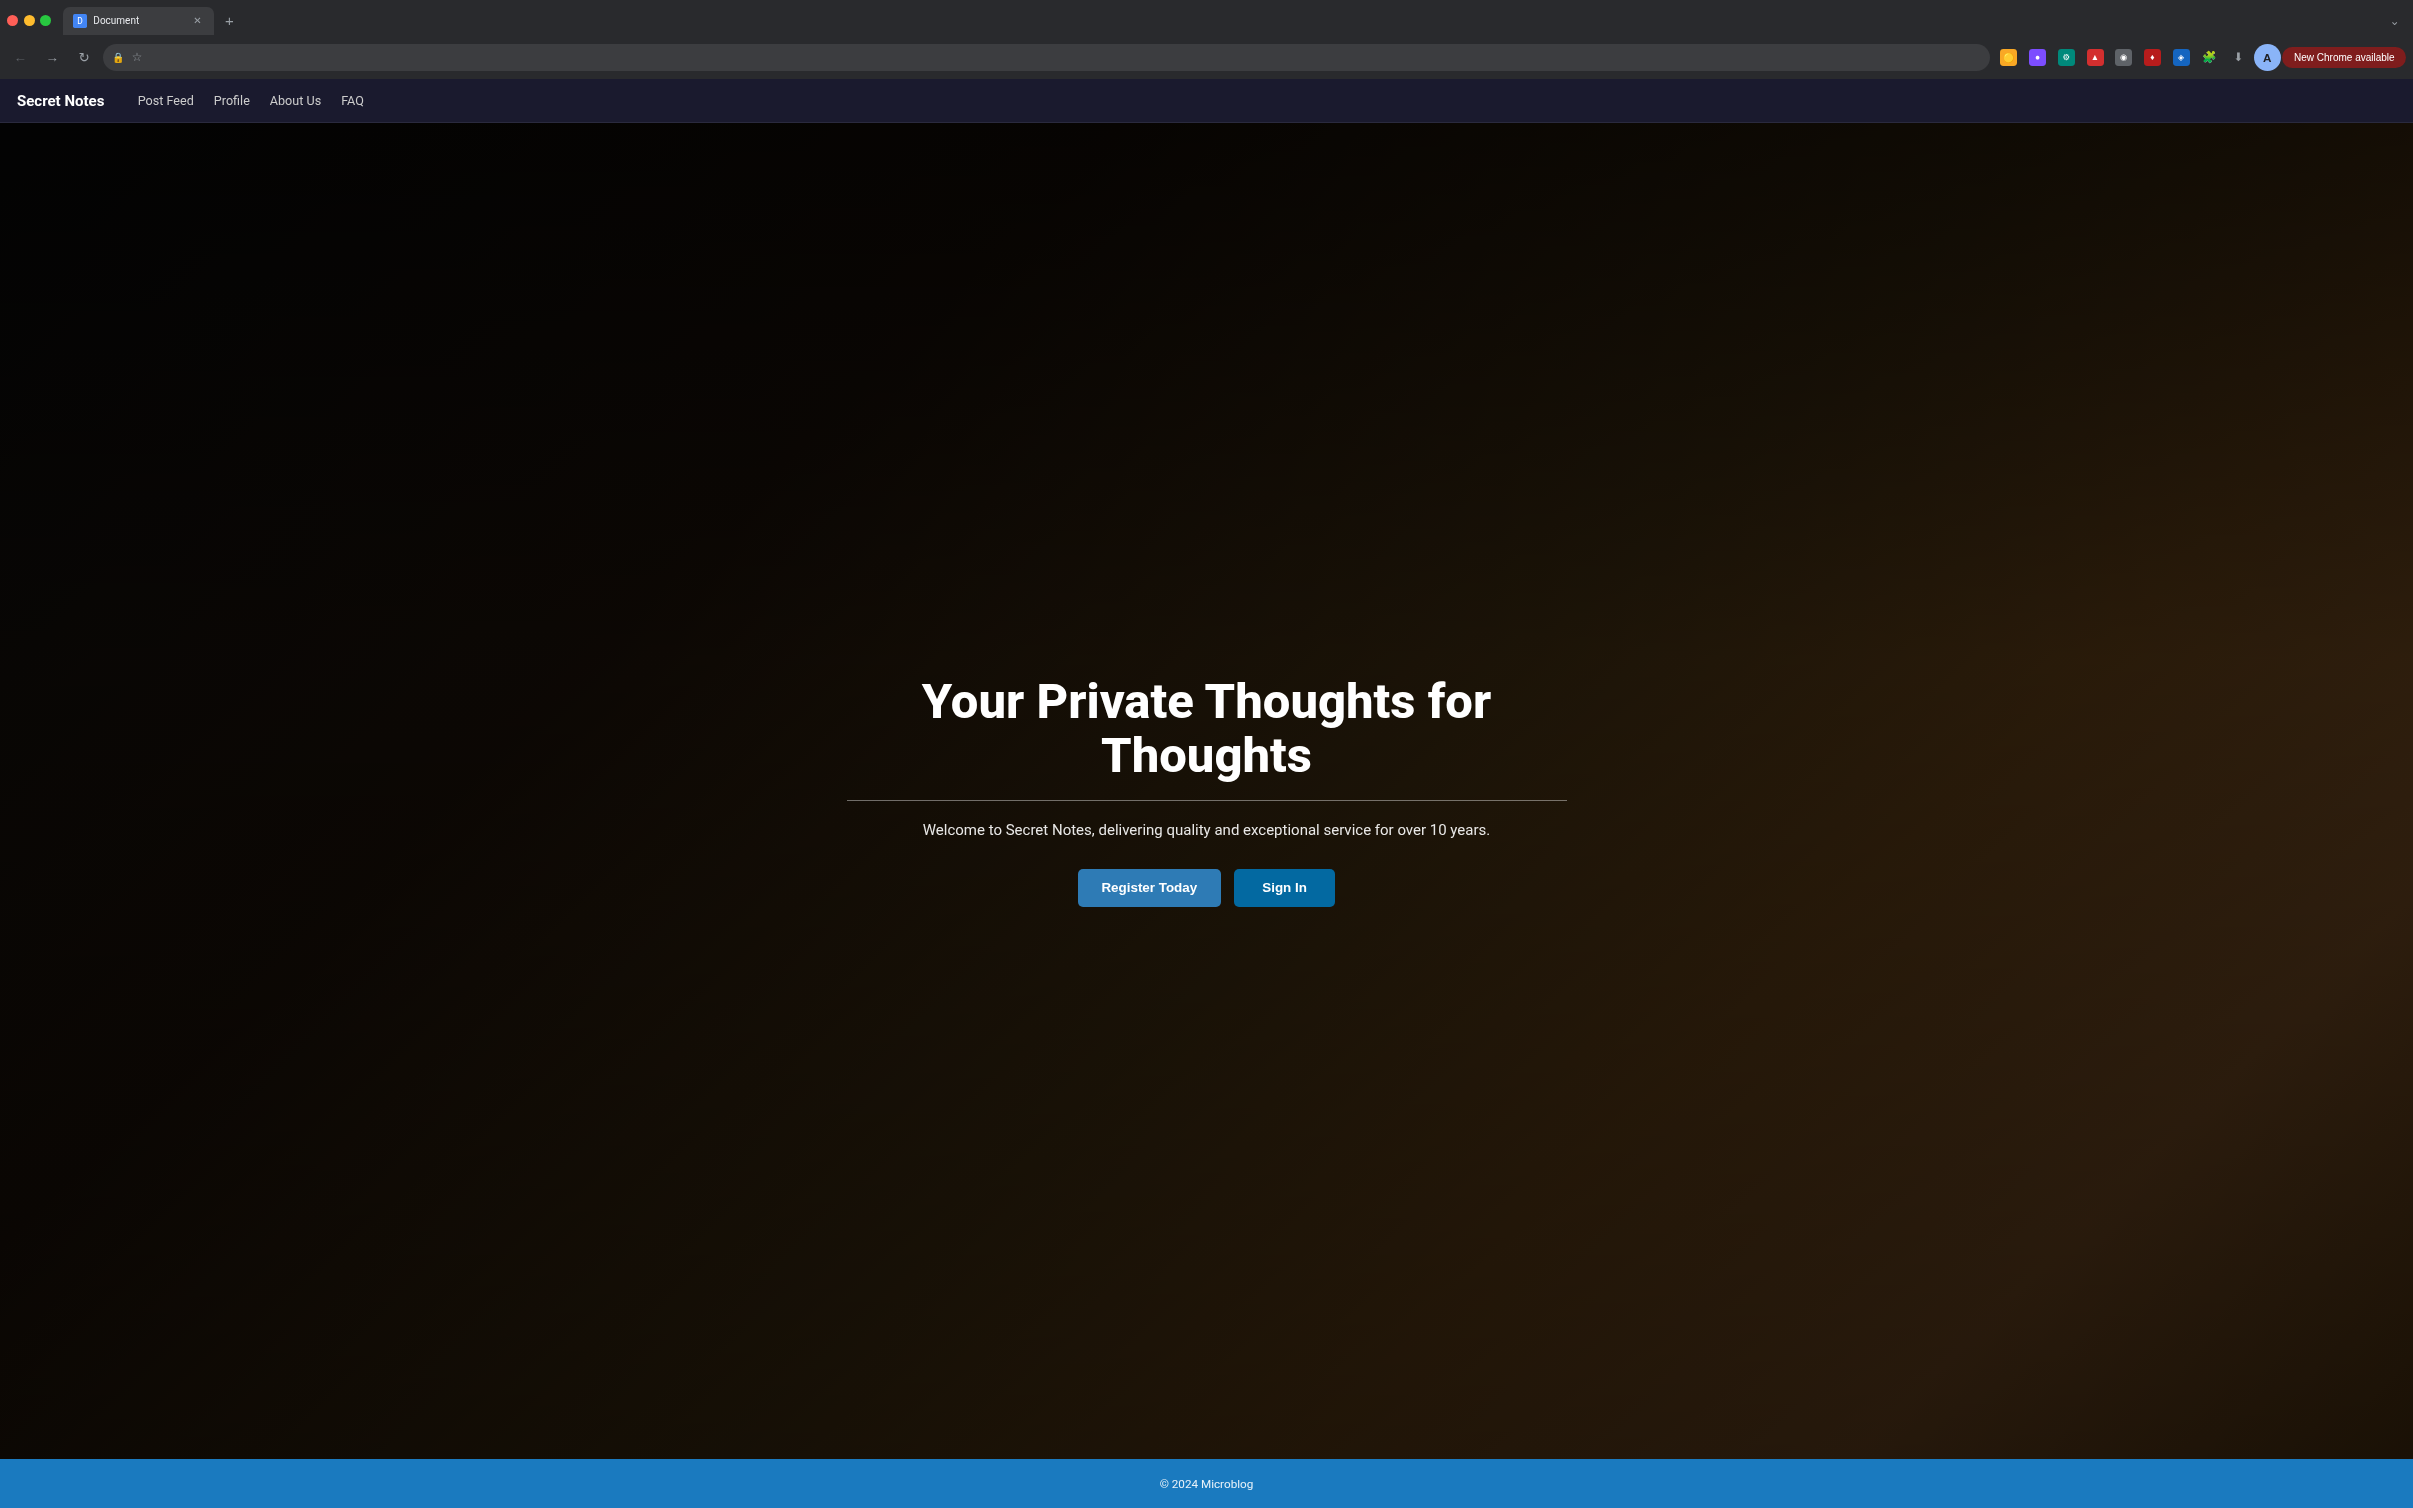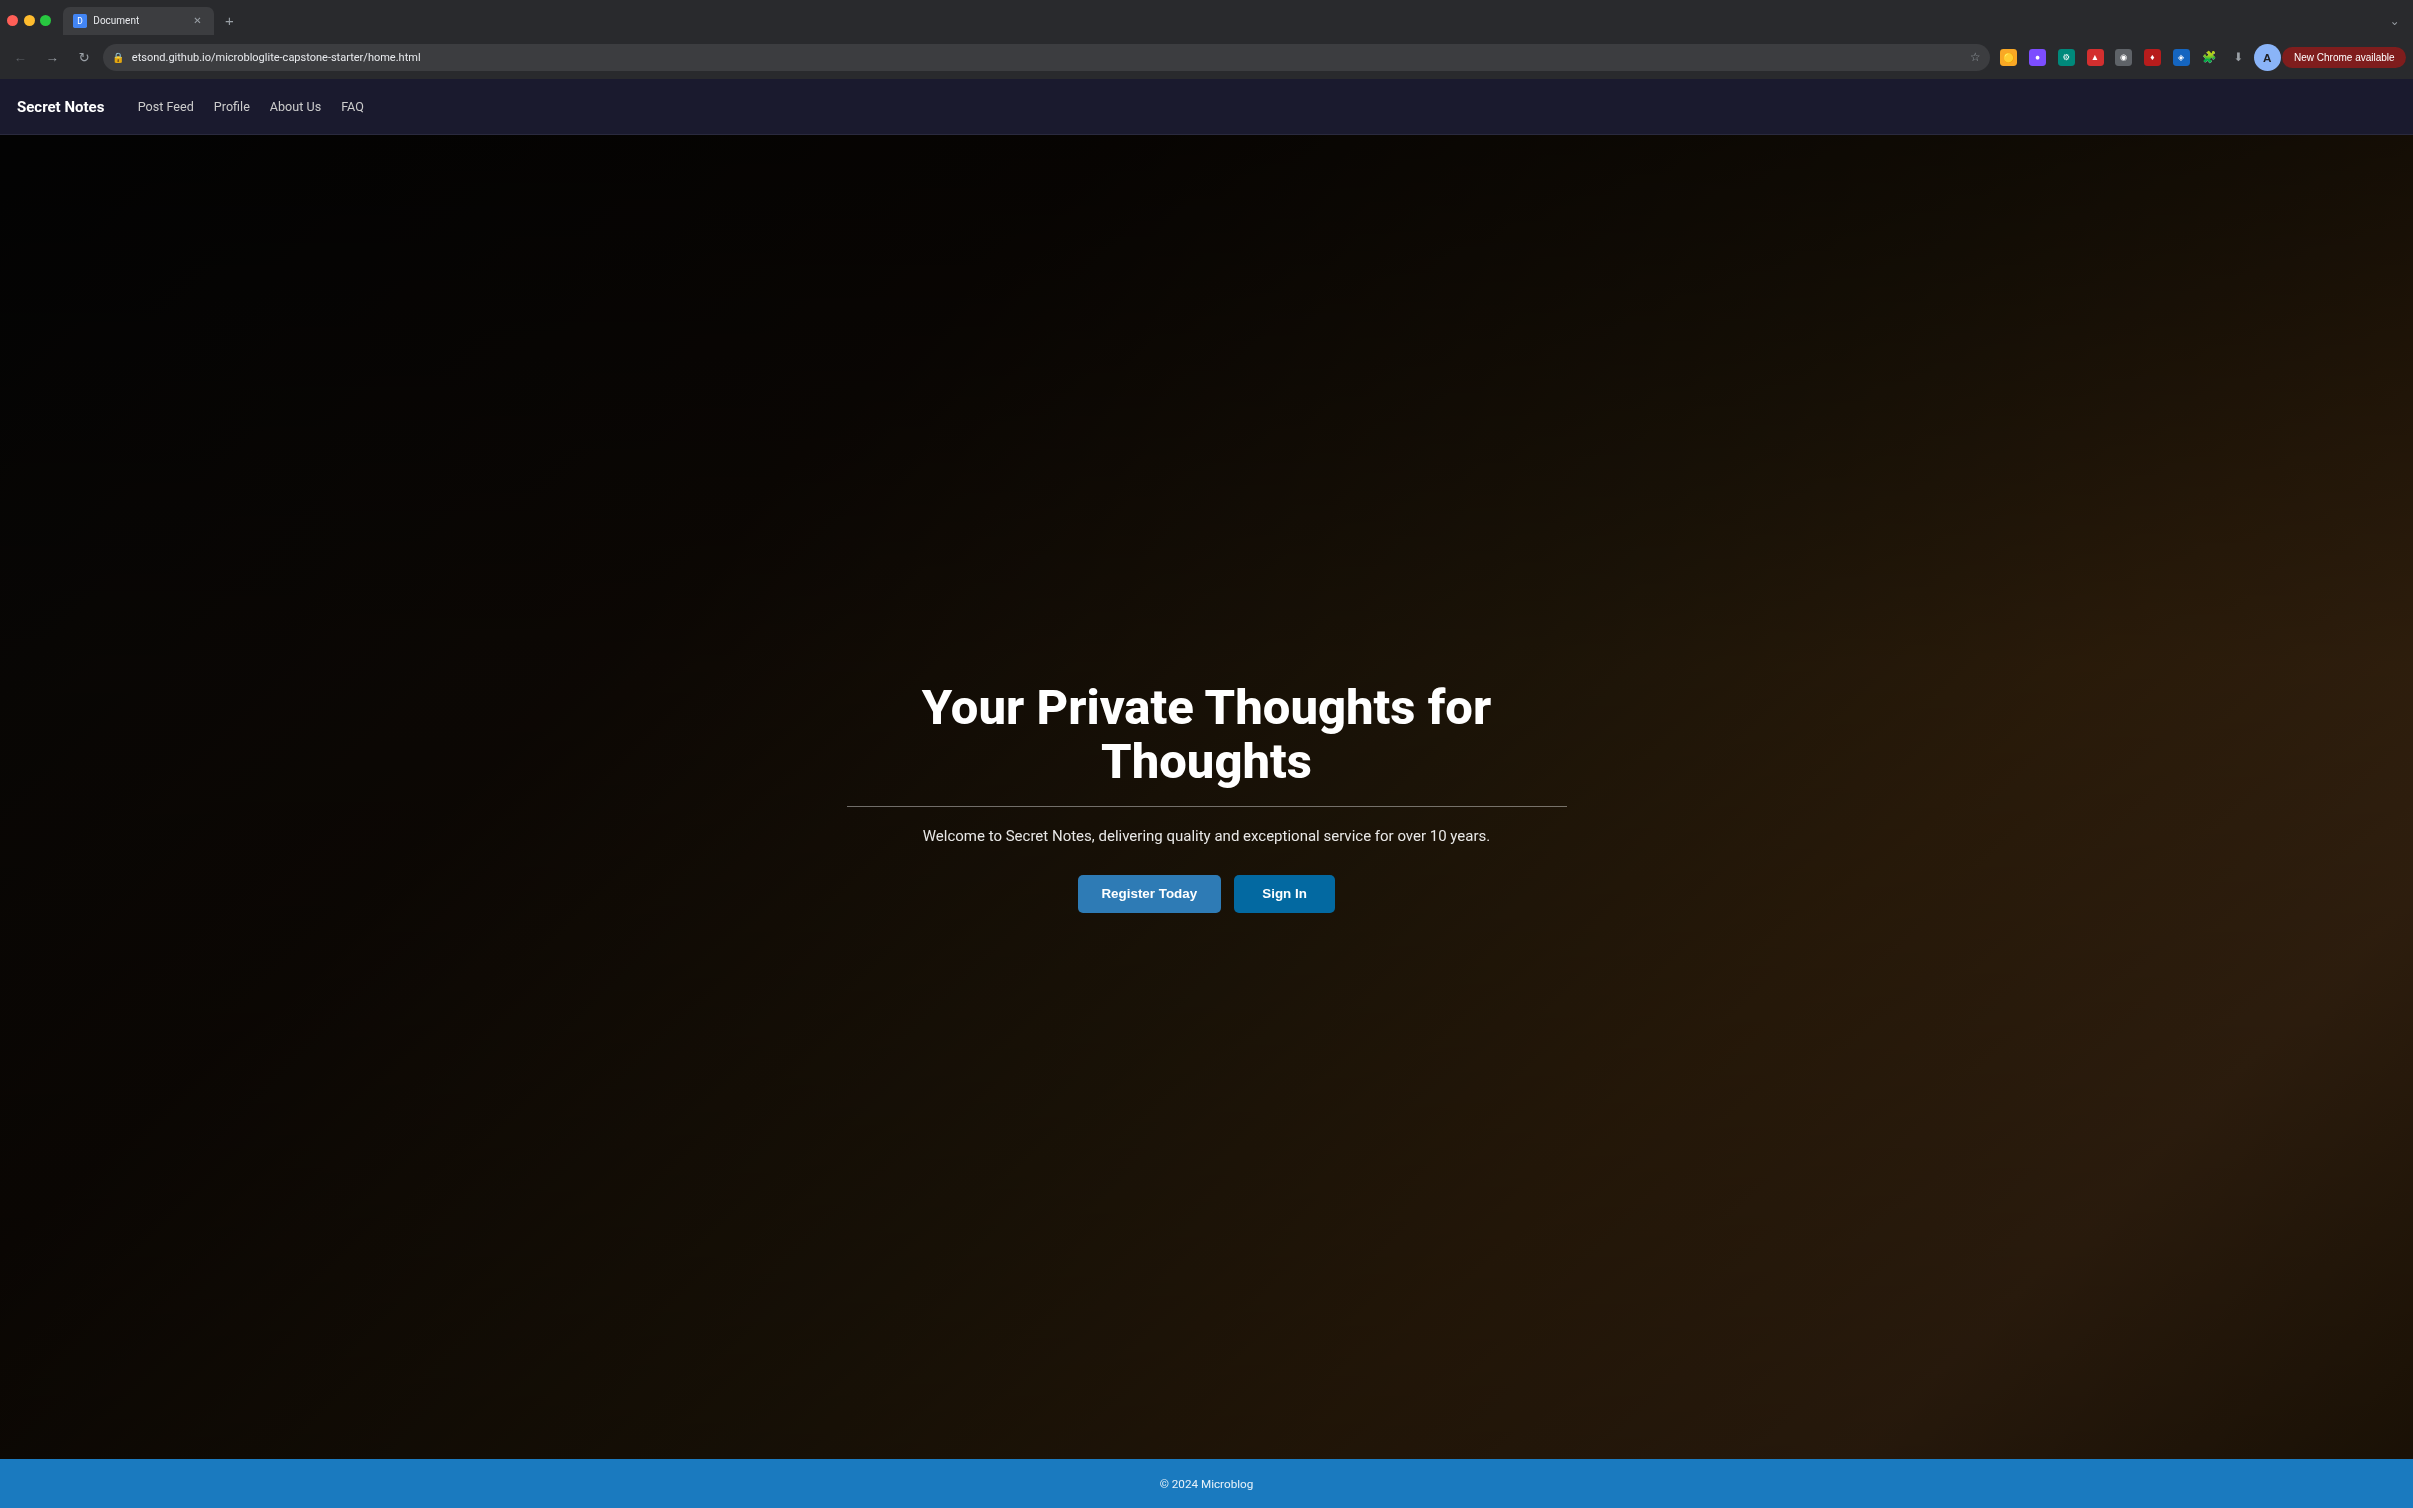--- a/index.html
+++ b/index.html
@@ -239,21 +239,21 @@
       align-items: center;
       justify-content: center;
     }
 
     
     .site-navbar {
       background: #1a1a2e;
       display: flex;
       align-items: center;
       padding: 0 17px;
-      height: 56px;
+      height: 44px;
       gap: 20px;
       border-bottom: 0.8px solid #2a2a3e;
     }
 
     .site-brand {
       font-size: 15px;
       font-weight: 700;
       color: white;
       margin-right: 13.4px;
     }
@@ -407,21 +407,20 @@
     </button>
     <button class="nav-btn">
       <span>→</span>
     </button>
     <button class="nav-btn">
       <span>↻</span>
     </button>
 
     <div class="address-bar">
       <span class="address-lock">🔒</span>
-      <span class="address-text">etsond.github.io/microbloglite-capstone-starter/home.html</span>
       <span class="address-star">☆</span>
     </div>
 
     <div class="toolbar-icons">
 
       <button class="toolbar-icon-btn">
         <div class="ext-icon ext-yellow">🟡</div>
       </button>
       <button class="toolbar-icon-btn">
         <div class="ext-icon ext-purple" style="color:white;font-size:8.4px;">●</div>

